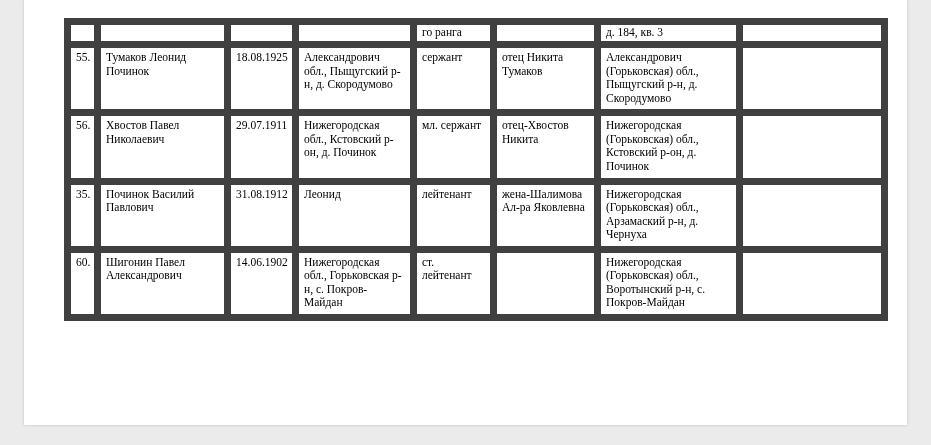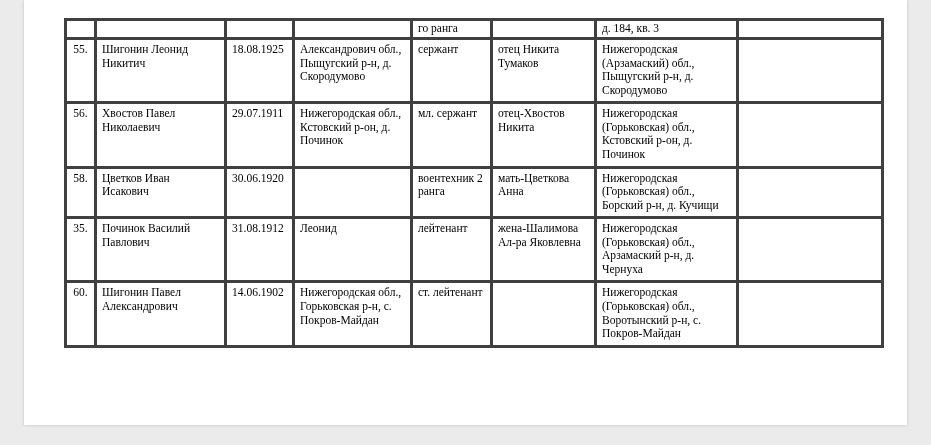--- a/index.html
+++ b/index.html
@@ -30,21 +30,21 @@
   }
   table.doc {
     border-collapse: collapse;
     table-layout: fixed;
     width: 817px;
     font-size: 11.5px;
     line-height: 1.18;
     color: #000;
   }
   table.doc td {
-    border: 3px solid #404040;
+    border: 7px solid #404040;
     padding: 3px 5px 4px 5px;
     vertical-align: top;
     font-family: "Liberation Serif", serif;
   }
   
   col.c-num   { width: 30px; }
   col.c-name  { width: 130px; }
   col.c-date  { width: 68px; }
   col.c-place { width: 118px; }
   col.c-rank  { width: 80px; }
@@ -89,51 +89,41 @@
           <td class="cut"></td>
           <td class="cut"></td>
           <td class="cut">го ранга</td>
           <td class="cut"></td>
           <td class="cut">д. 184, кв. 3</td>
           <td class="cut"></td>
         </tr>
 
         <tr>
           <td class="num">55.</td>
-          <td>Шигонин Леонид Никитич</td>
+          <td>Тумаков Леонид Починок</td>
           <td>18.08.1925</td>
           <td>Александрович обл., Пыщугский р-н, д. Скородумово</td>
           <td>сержант</td>
           <td>отец Никита Тумаков</td>
-          <td>Нижегородская (Арзамаский) обл., Пыщугский р-н, д. Скородумово</td>
+          <td>Александрович (Горьковская) обл., Пыщугский р-н, д. Скородумово</td>
           <td></td>
         </tr>
 
         <tr>
           <td class="num">56.</td>
           <td>Хвостов Павел Николаевич</td>
           <td>29.07.1911</td>
           <td>Нижегородская обл., Кстовский р-он, д. Починок</td>
           <td>мл. сержант</td>
           <td>отец-Хвостов Никита</td>
           <td>Нижегородская (Горьковская) обл., Кстовский р-он, д. Починок</td>
           <td></td>
         </tr>
 
 
-        <tr>
-          <td class="num">58.</td>
-          <td>Цветков Иван Исакович</td>
-          <td>30.06.1920</td>
-          <td></td>
-          <td>воентехник 2 ранга</td>
-          <td>мать-Цветкова Анна</td>
-          <td>Нижегородская (Горьковская) обл., Борский р-н, д. Кучищи</td>
-          <td></td>
-        </tr>
 
         <tr>
           <td class="num">35.</td>
           <td>Починок Василий Павлович</td>
           <td>31.08.1912</td>
           <td>Леонид</td>
           <td>лейтенант</td>
           <td>жена-Шалимова Ал-ра Яковлевна</td>
           <td>Нижегородская (Горьковская) обл., Арзамаский р-н, д. Чернуха</td>
           <td></td>

